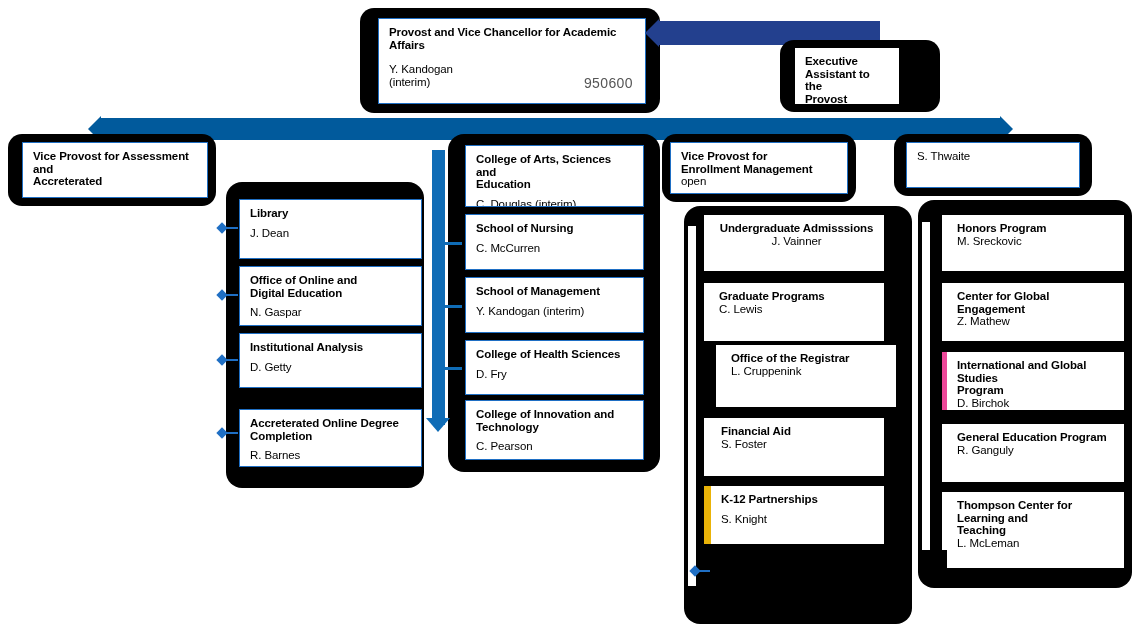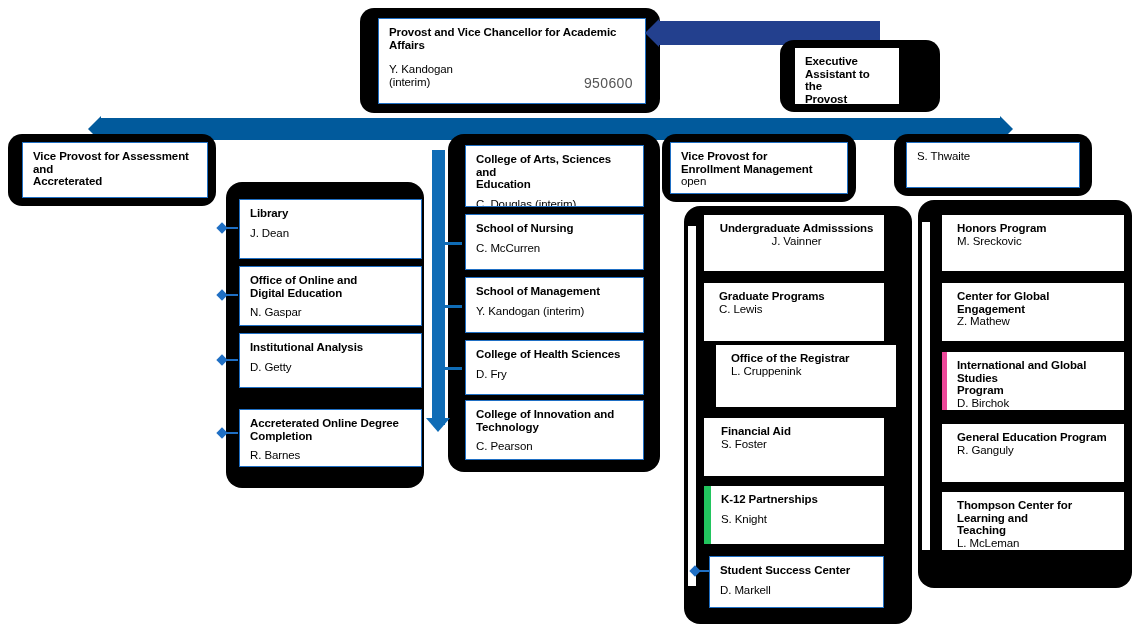--- a/index.html
+++ b/index.html
@@ -274,35 +274,28 @@
     </div>
   </div>
 
   <div class="node plain sq" style="left:704px;top:418px;width:180px;height:58px;background:#fff;">
     <div class="inner plain" style="left:7px;top:0px;width:173px;height:58px;">
       <div class="ttl">Financial Aid</div>
       <div class="nm">S. Foster</div>
     </div>
   </div>
 
-  <div class="node plain sq" style="left:704px;top:486px;width:180px;height:58px;background:#22c55e;">
+  <div class="node plain sq" style="left:704px;top:486px;width:180px;height:58px;background:#eab308;">
     <div class="inner plain" style="left:7px;top:0px;width:173px;height:58px;">
       <div class="ttl">K-12 Partnerships</div>
       <div class="gap-sm"></div>
       <div class="nm">S. Knight</div>
     </div>
   </div>
 
-  <div class="node blue sq" style="left:704px;top:556px;width:180px;height:52px;">
-    <div class="inner" style="left:5px;top:0px;width:175px;height:52px;">
-      <div class="ttl">Student Success Center</div>
-      <div class="gap-sm"></div>
-      <div class="nm">D. Markell</div>
-    </div>
-  </div>
   <div class="dot" style="left:691px;top:567px;"></div>
   <div class="stub" style="left:696px;top:570px;width:14px;"></div>
 
   <div class="node blue" style="left:894px;top:134px;width:198px;height:62px;">
     <div class="inner" style="left:12px;top:8px;width:174px;height:46px;">
       <div class="nm">S. Thwaite</div>
     </div>
   </div>
 
   <div class="node" style="left:918px;top:200px;width:214px;height:388px;border-radius:16px;"></div>
@@ -331,20 +324,20 @@
   </div>
 
   <div class="node plain sq" style="left:942px;top:424px;width:182px;height:58px;background:#fff;">
     <div class="inner plain" style="left:5px;top:0px;width:177px;height:58px;">
       <div class="ttl">General Education Program</div>
       <div class="nm">R. Ganguly</div>
     </div>
   </div>
 
   <div class="node plain sq" style="left:942px;top:492px;width:182px;height:58px;background:#fff;">
-    <div class="inner plain" style="left:5px;top:0px;width:177px;height:58px;">
+    <div class="inner plain" style="left:5px;top:0px;width:177px;height:76px;">
       <div class="ttl">Thompson Center for Learning and
 Teaching</div>
       <div class="nm">L. McLeman</div>
     </div>
   </div>
 
 </div>
 
 </body></html>

